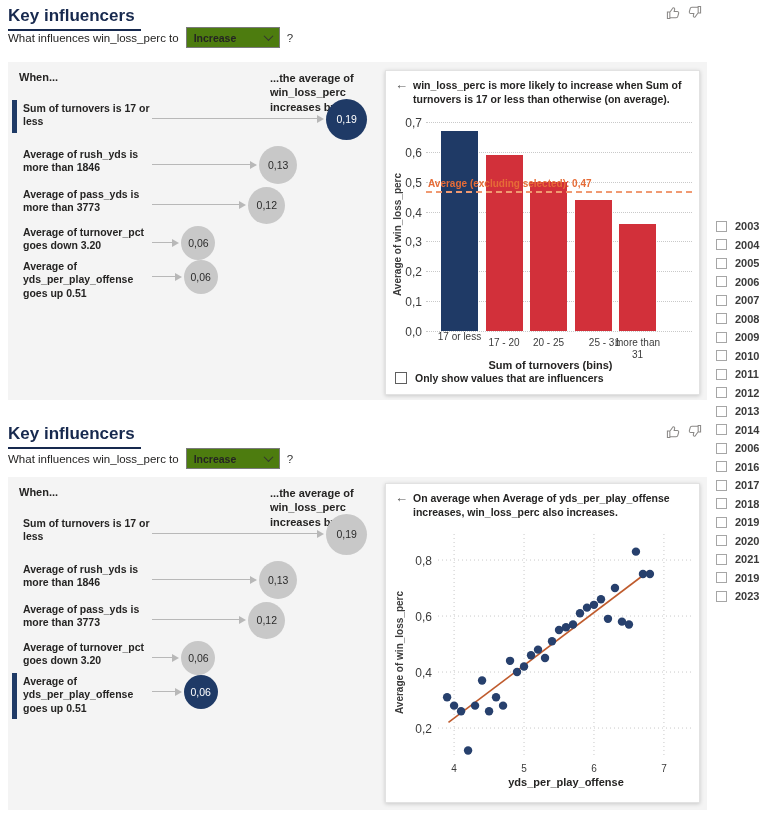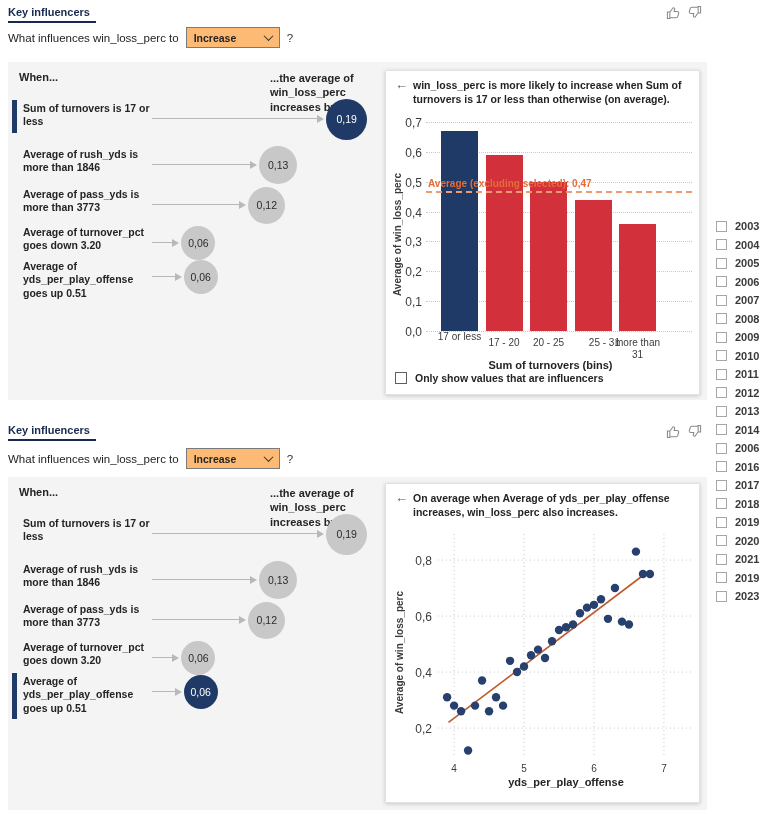--- a/index.html
+++ b/index.html
@@ -1,26 +1,26 @@
 <!DOCTYPE html>
 <html><head>
 <meta charset="utf-8">
 <style>
   * { margin:0; padding:0; box-sizing:border-box; }
   html,body { width:781px; height:827px; background:#fff; overflow:hidden;
     font-family:"Liberation Sans", sans-serif; color:#252423; position:relative; }
 
-  .section-title { position:absolute; left:8px; font-size:11px; font-weight:bold;
+  .section-title { position:absolute; left:8px; font-size:17px; font-weight:bold;
     color:#17294e; padding:0 6px 3px 0; border-bottom:2.5px solid #17294e; display:inline-block; }
   .thumbs { position:absolute; left:666px; display:flex; gap:6px; }
   .thumbs svg { width:15px; height:15px; cursor:pointer; }
   .thumb-down { transform:rotate(180deg); }
 
   .question-row { position:absolute; left:8px; display:flex; align-items:center; gap:7px; font-size:11.5px; }
-  .dropdown { width:94px; height:21px; border:1px solid #7a7a7a; background:#fdba74; display:flex;
+  .dropdown { width:94px; height:21px; border:1px solid #7a7a7a; background:#4d7c0f; display:flex;
     align-items:center; justify-content:space-between; padding:0 7px; font-size:10.5px; font-weight:bold; cursor:pointer; }
   .chev { width:7px; height:7px; border-right:1.4px solid #333; border-bottom:1.4px solid #333;
     transform:rotate(45deg) translate(-1px,-1px); }
   .help-q { font-size:11.5px; color:#333; }
 
   .panel { position:absolute; left:8px; width:699px; background:#f4f4f4; }
   #panel-top { top:62px; height:338px; }
   #panel-bottom { top:477px; height:333px; }
   .when-label { position:absolute; left:11px; top:9px; font-size:11px; font-weight:bold; }
   .result-label { position:absolute; left:262px; top:9px; width:118px; font-size:11px; font-weight:bold; line-height:1.3; }

